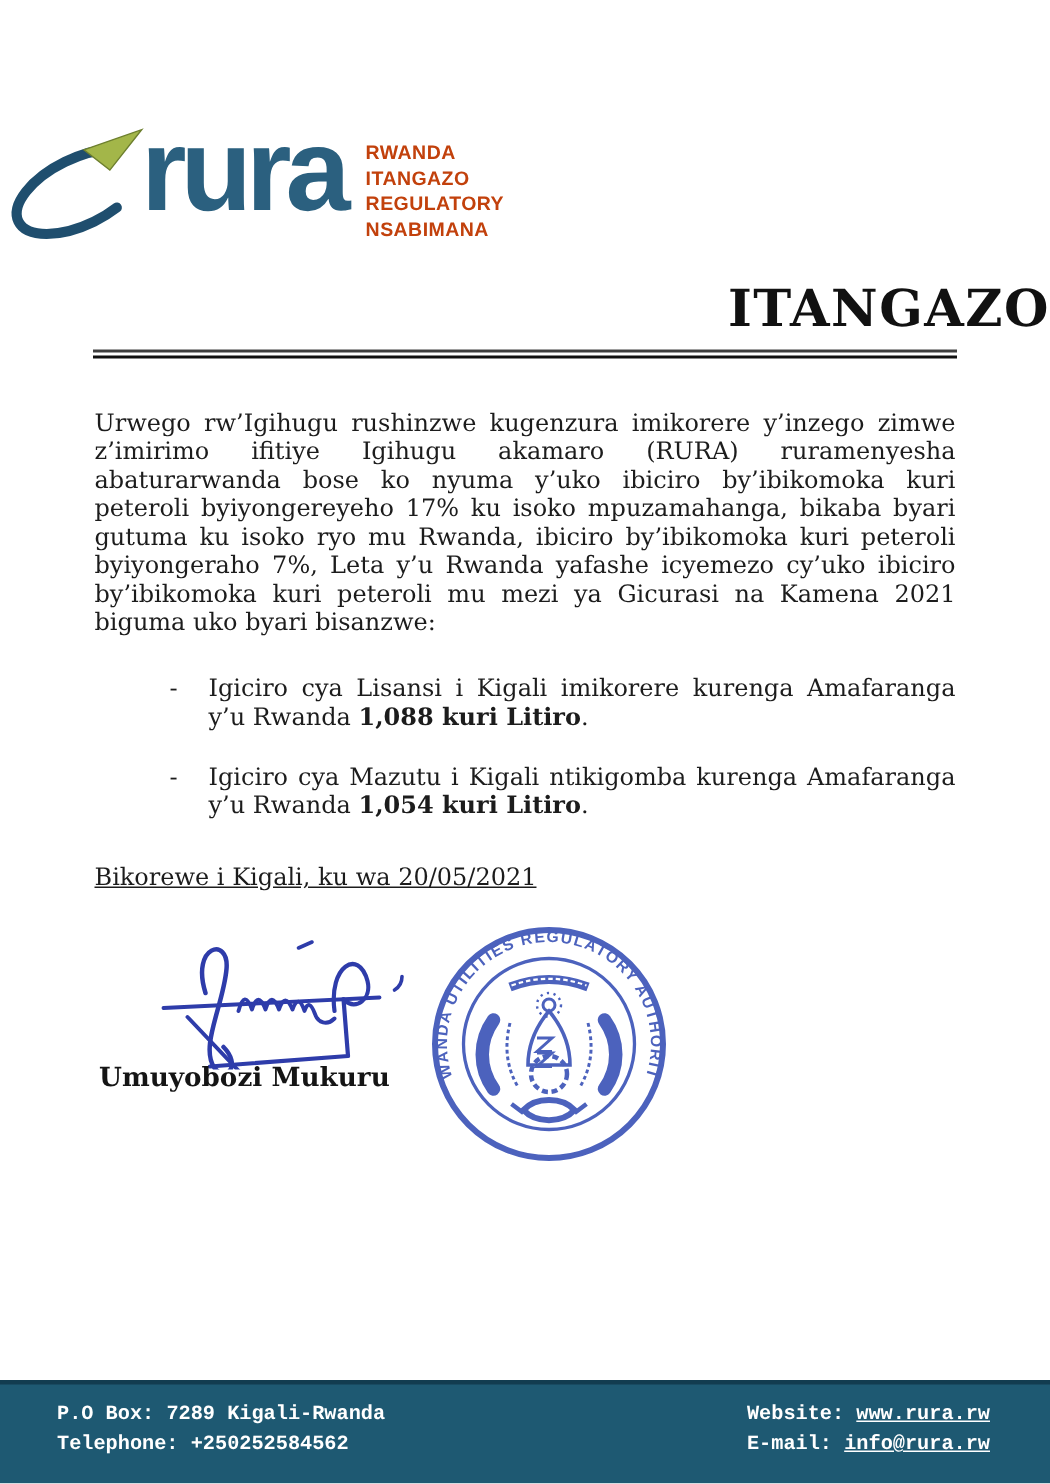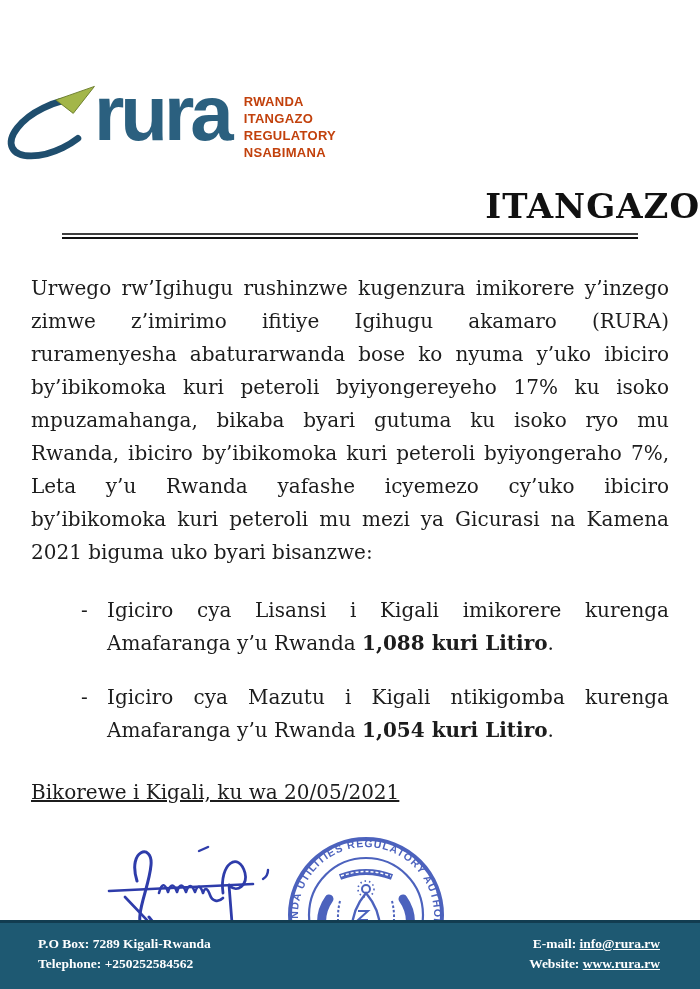--- a/index.html
+++ b/index.html
@@ -29,42 +29,42 @@
   
   .doc-title {
     text-align:right; font-weight:bold; font-size:34px; letter-spacing:1px;
     margin-top:22px; color:#111;
   }
   .title-rule {
     height:2px; margin:7px 62px 0 62px;
     border-top:2px solid #3e3e3e; border-bottom:2px solid #101010;
   }
   
-  .content { margin:0 31px; font-size:20px; line-height:33px; }
+  .content { margin:0 63px; font-size:16px; line-height:19px; }
   .para { text-align:justify; margin-top:33px; }
   .bullets { margin-top:25px; }
   .bullet { display:flex; padding-left:50px; text-align:justify; }
   .bullet + .bullet { margin-top:21px; }
   .bullet-marker { width:26px; flex:0 0 26px; }
   .bullet-body { flex:1; }
   .price { font-weight:bold; }
   .dateline { margin-top:29px;text-decoration:underline; }
   
   .sig-area { position:relative; height:235px; margin:0 63px; }
   .signature-svg { position:absolute; left:38px; top:8px; }
   .ink { stroke:var(--ink-blue,#2e3caa); fill:none; stroke-linecap:round; stroke-linejoin:round; }
   .stamp-svg { position:absolute; left:222px; top:0px; opacity:0.92; }
   .stamp-stroke { stroke:var(--stamp-blue,#3d55b8); fill:none; }
   .stamp-fill { fill:var(--stamp-blue,#3d55b8); }
   .signatory { position:absolute; left:3px; top:96px; font-weight:bold; font-size:17.5px; line-height:1.55; color:#151515; }
   
   .footer {
     position:absolute; left:0; bottom:0; width:700px; height:69px;
     background:var(--footer-bg,#1e5972); border-top:3px solid #123c50; box-sizing:border-box;
-    font-family:Liberation Serif, serif; font-weight:bold; color:#fff; font-size:13.5px;
+    font-family:Liberation Mono, monospace; font-weight:bold; color:#fff; font-size:13.5px;
     display:flex; justify-content:space-between; padding:11px 40px 0 38px; line-height:20px;
   }
   .f-row { white-space:nowrap; }
   .f-right { text-align:right; }
   .f-link { text-decoration:underline; color:#fff; }
 </style>
 </head>
 <body>
 
 <div class="page">
@@ -152,23 +152,23 @@
         <span>P.O Box:</span>
         <span>7289 Kigali-Rwanda</span>
       </div>
       <div class="f-row">
         <span>Telephone:</span>
         <span>+250252584562</span>
       </div>
     </div>
     <div class="f-right">
       <div class="f-row">
+        <span>Website:</span>
+        <span class="f-link">www.rura.rw</span>
+      </div>
+      <div class="f-row">
         <span>E-mail:</span>
         <span class="f-link">info@rura.rw</span>
-      </div>
-      <div class="f-row">
-        <span>Website:</span>
-        <span class="f-link">www.rura.rw</span>
       </div>
     </div>
   </div>
 
 </div>
 
 </body></html>

